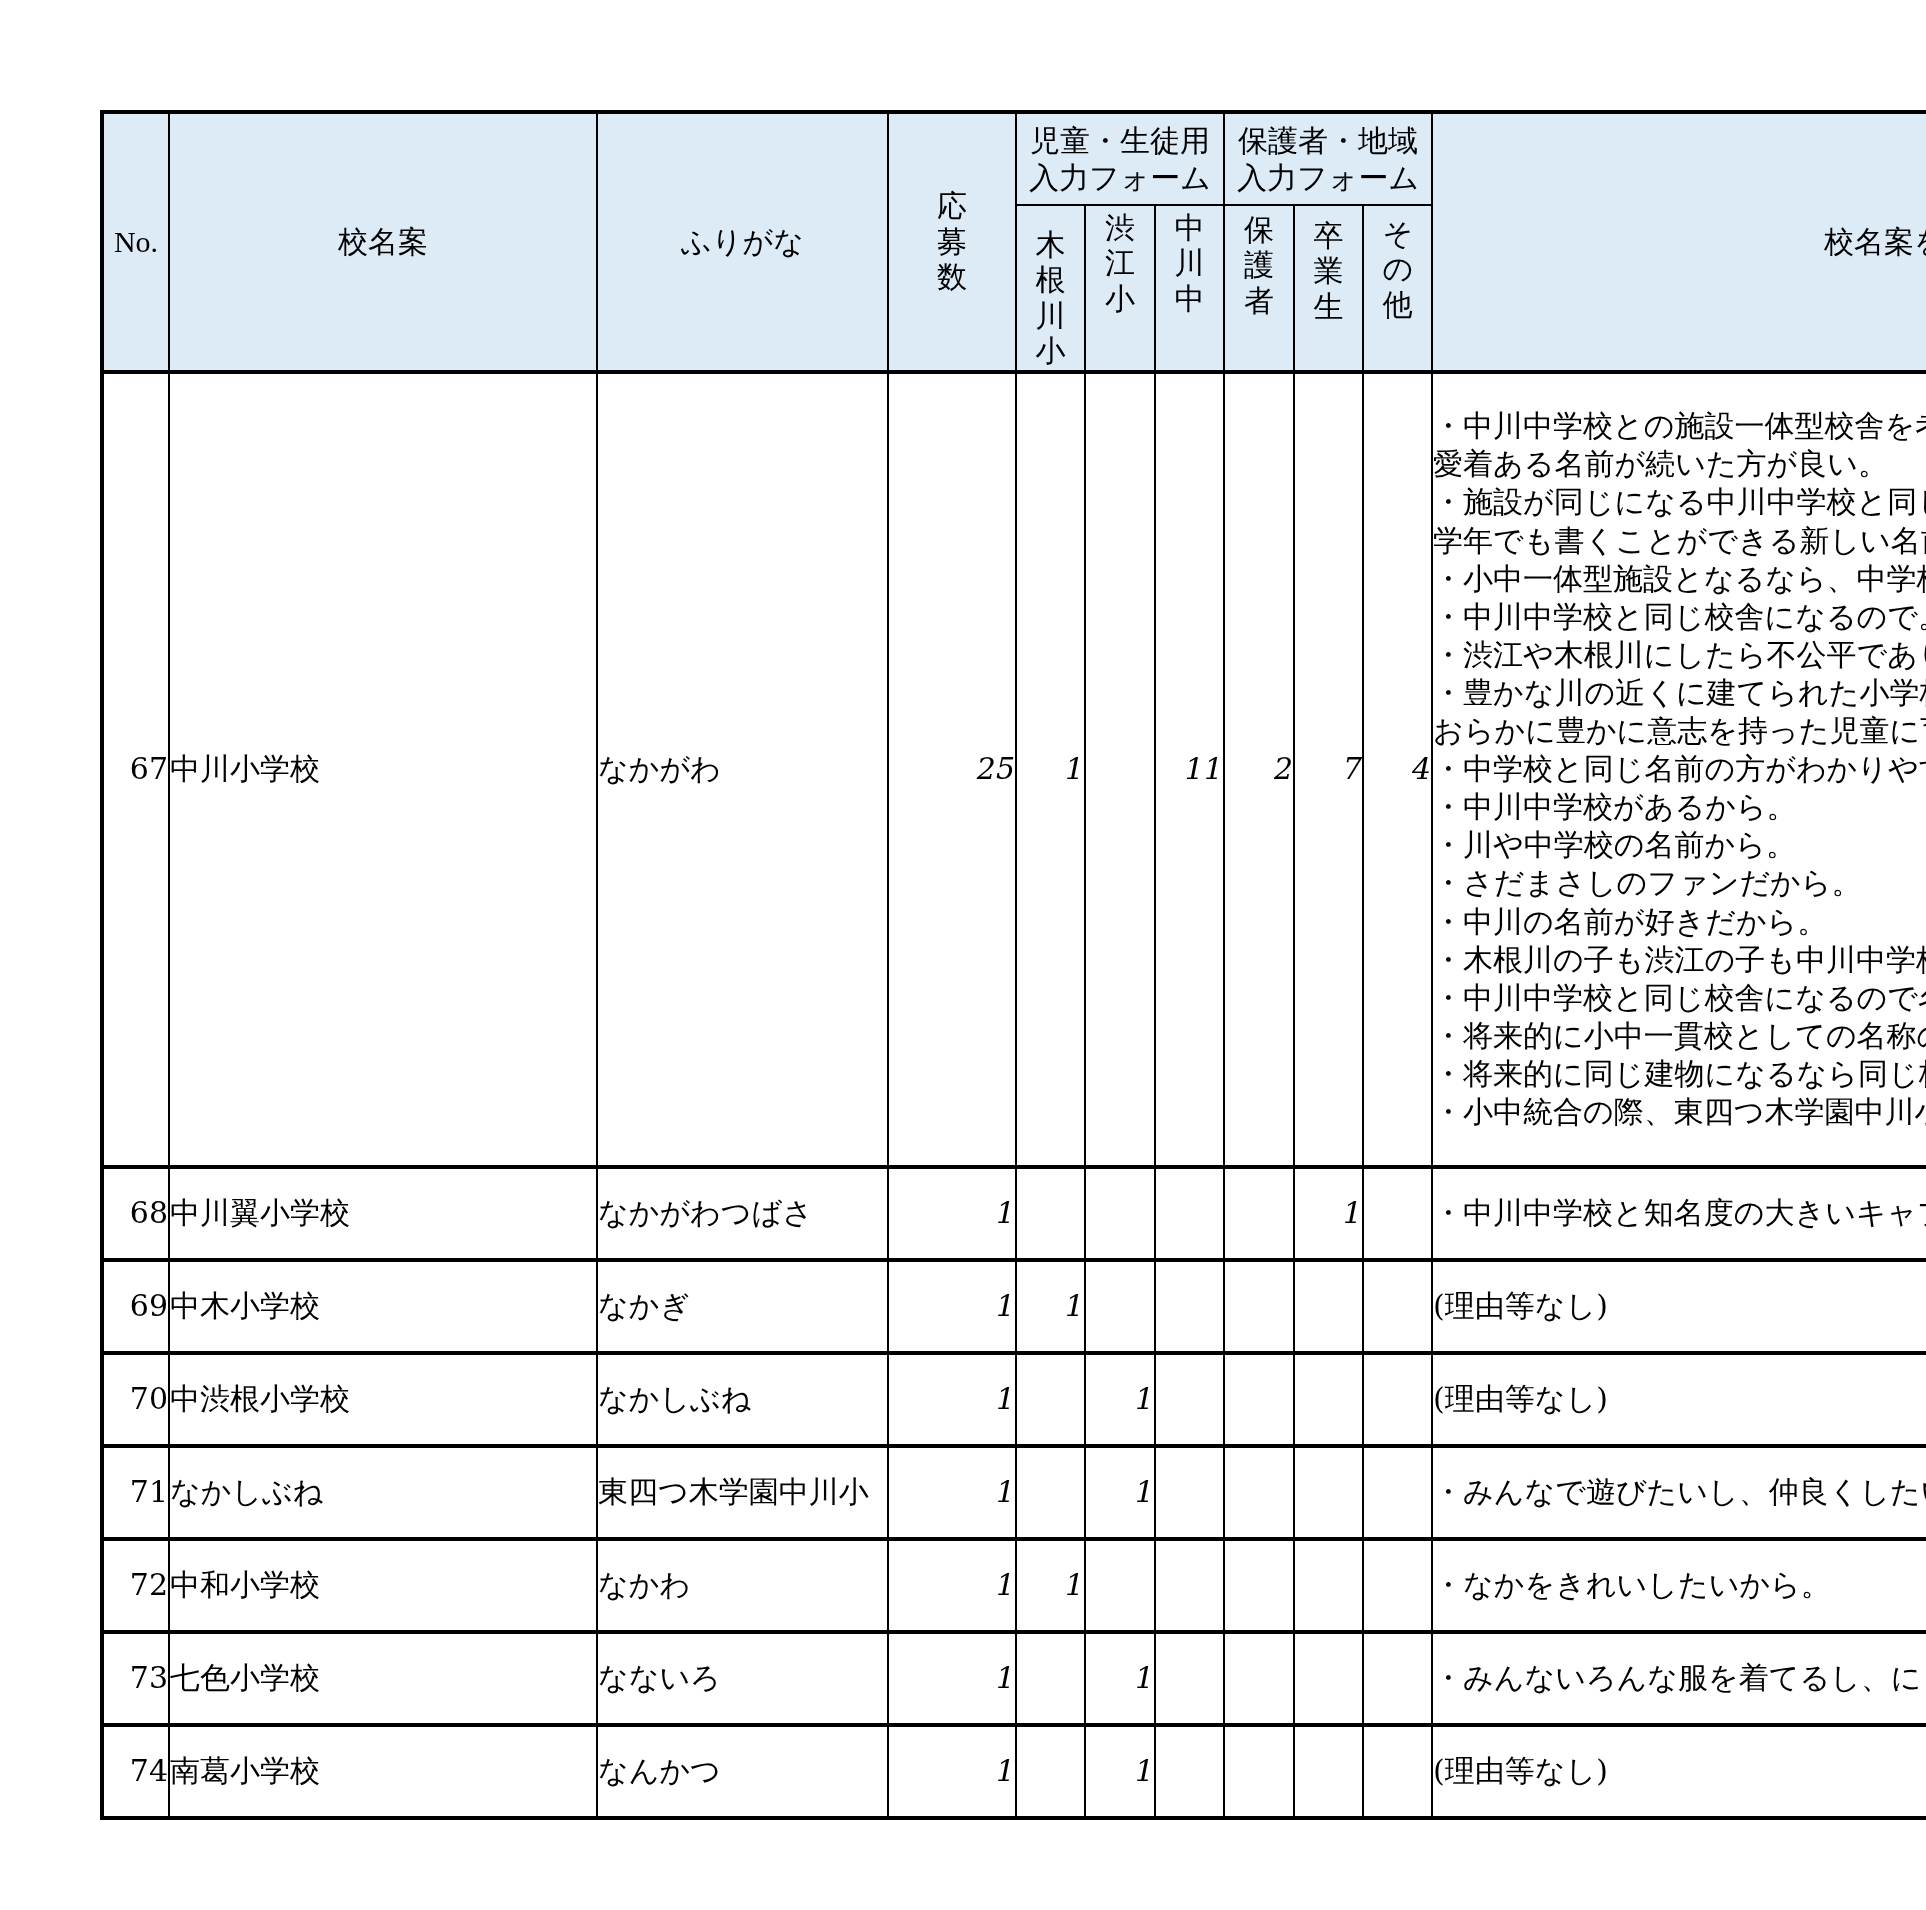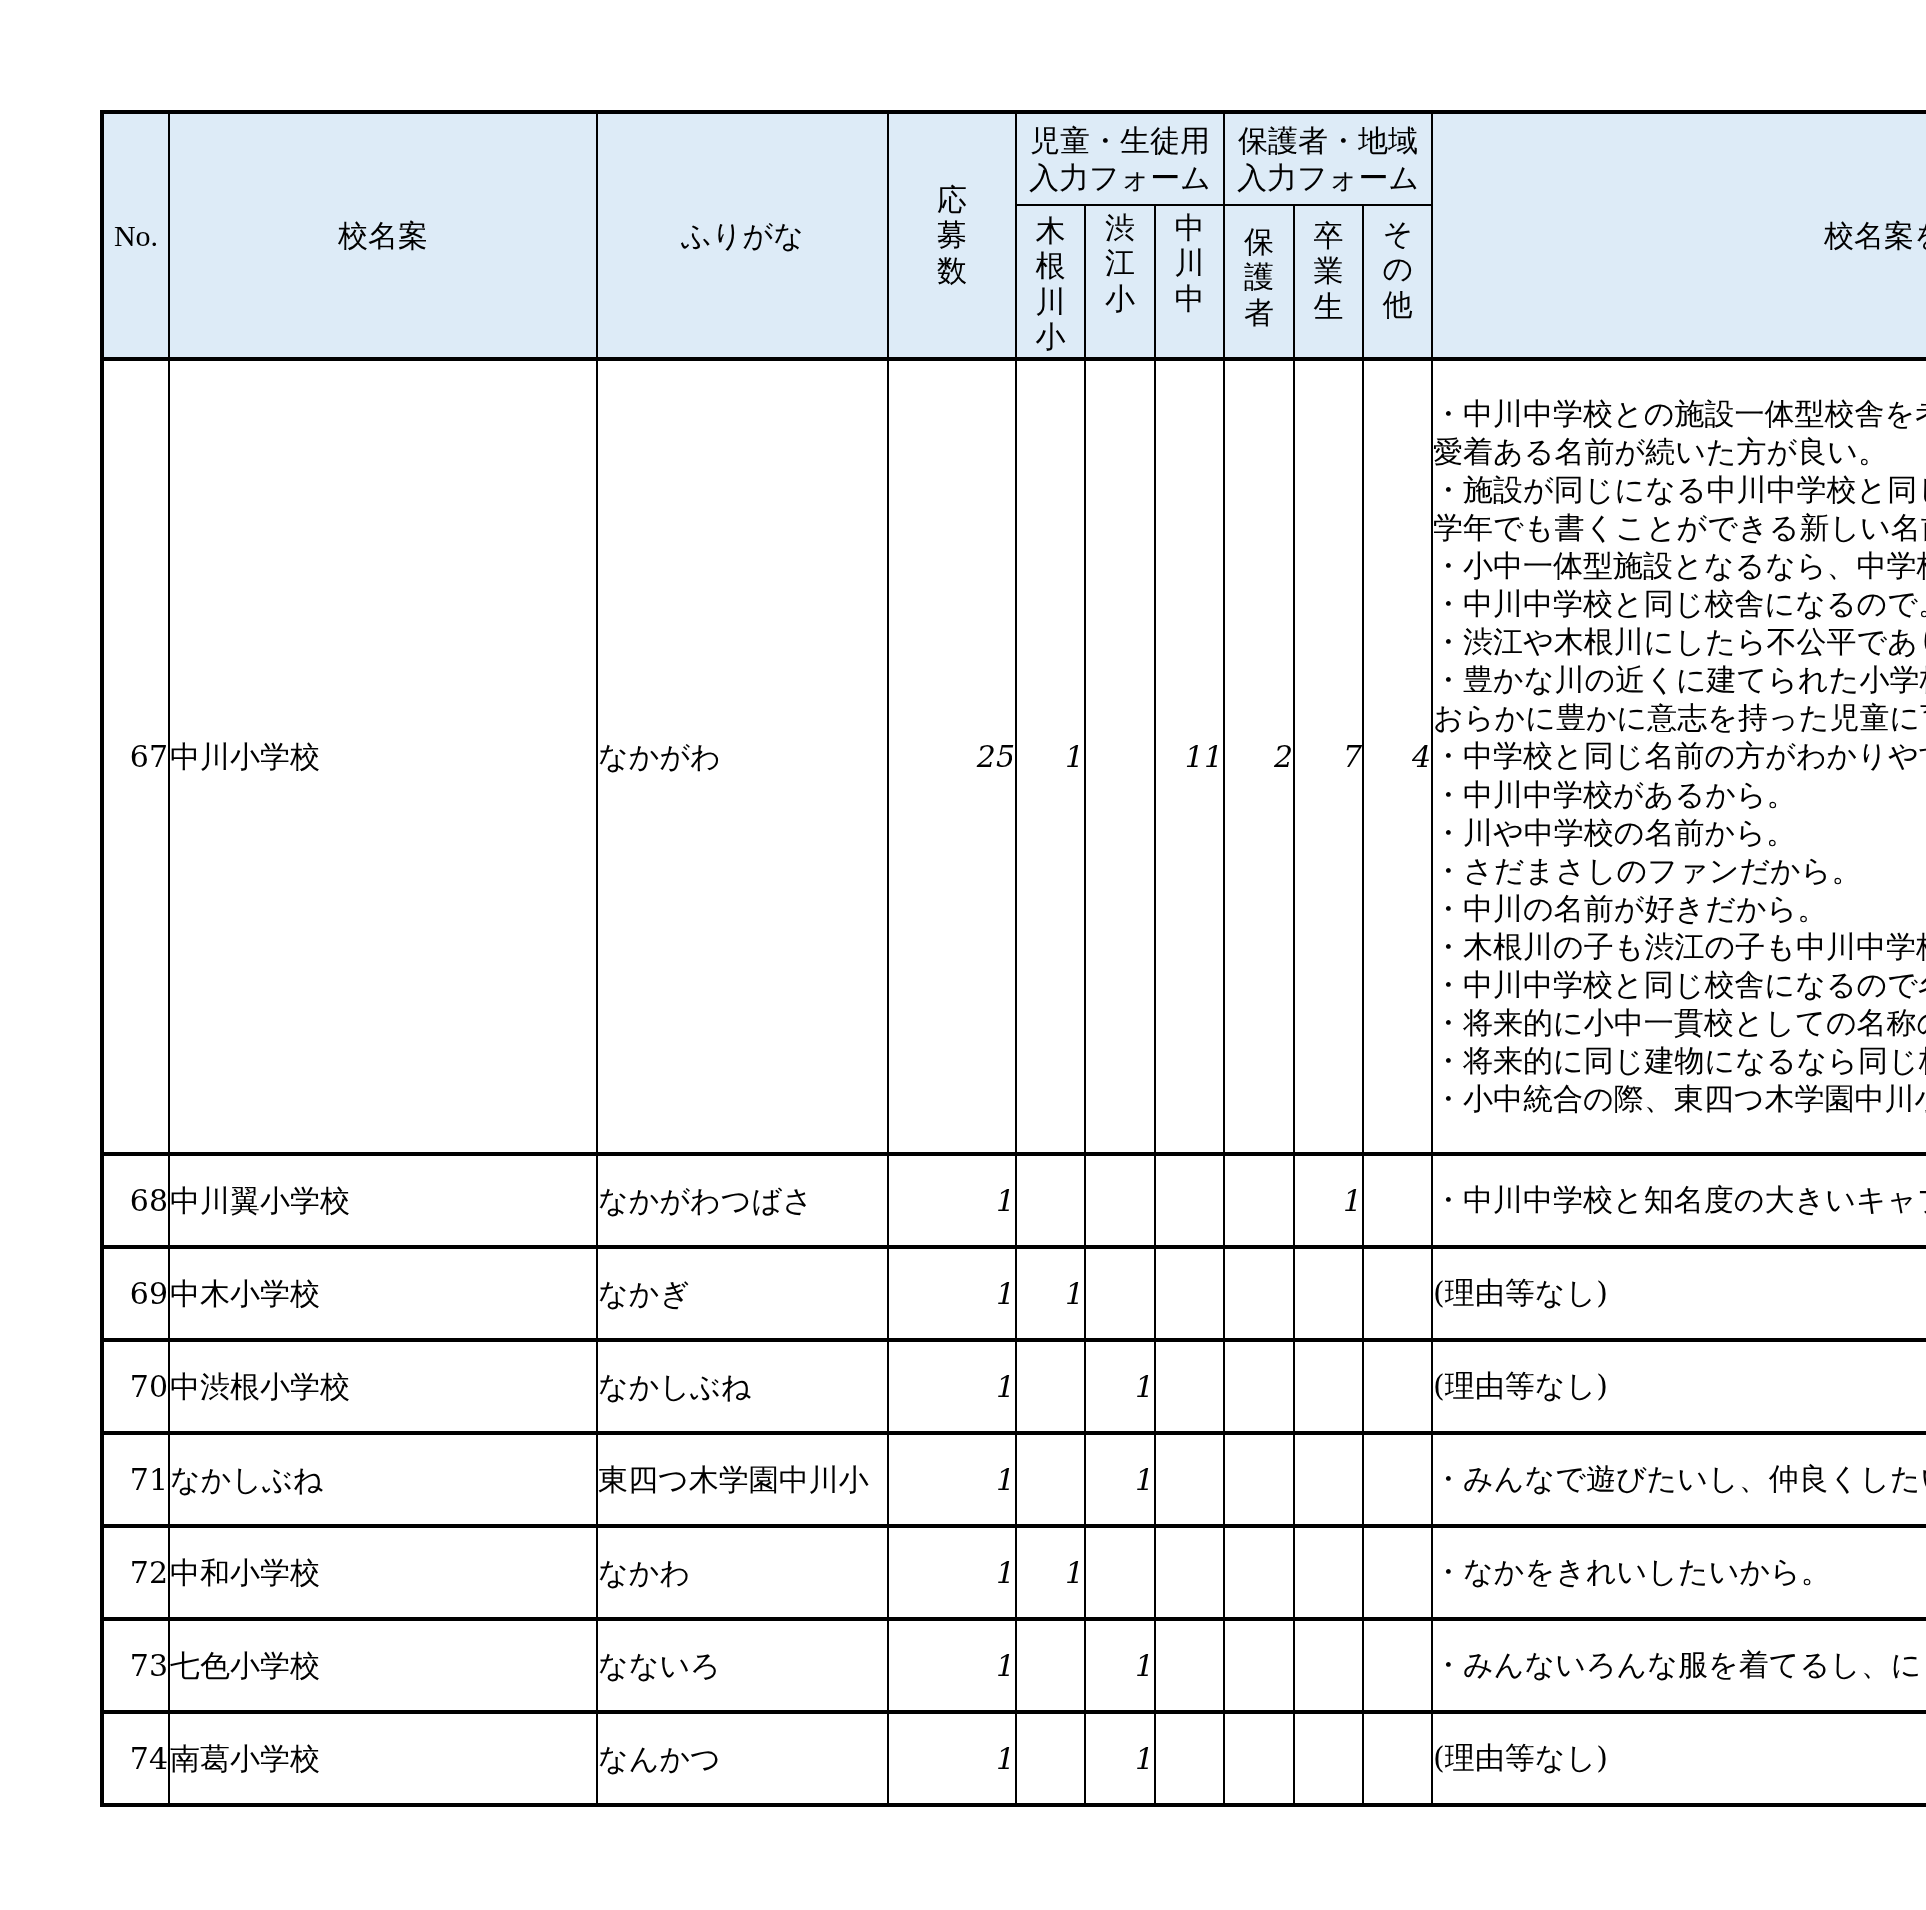--- a/index.html
+++ b/index.html
@@ -58,24 +58,24 @@
           <span style="display:block">児童・生徒用</span>
           <span style="display:block">入力フォーム</span>
         </th>
         <th colspan="3" class="grp">
           <span style="display:block">保護者・地域</span>
           <span style="display:block">入力フォーム</span>
         </th>
         <th rowspan="2">校名案を考えた理由等(任意)</th>
       </tr>
       <tr style="height:154px">
-        <th style="vertical-align:top;padding-top:7px"><span class="vert">木根川小</span></th>
+        <th style="vertical-align:top;padding-top:21px"><span class="vert">木根川小</span></th>
         <th style="vertical-align:top;padding-top:3.9px"><span class="vert">渋江小</span></th>
         <th style="vertical-align:top;padding-top:3.9px"><span class="vert">中川中</span></th>
-        <th style="vertical-align:top;padding-top:18px"><span class="vert">保護者</span></th>
+        <th style="vertical-align:top;padding-top:6px"><span class="vert">保護者</span></th>
         <th style="vertical-align:top;padding-top:12px"><span class="vert">卒業生</span></th>
         <th style="vertical-align:top;padding-top:10px"><span class="vert">その他</span></th>
       </tr>
     </thead>
     <tbody>
 
       <tr style="height:795px">
         <td class="no">67</td>
         <td class="name">中川小学校</td>
         <td class="kana">なかがわ</td>

